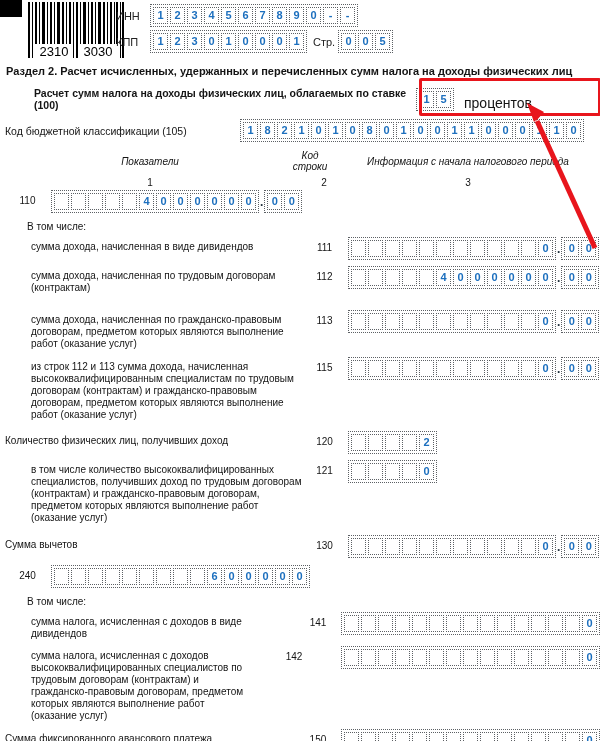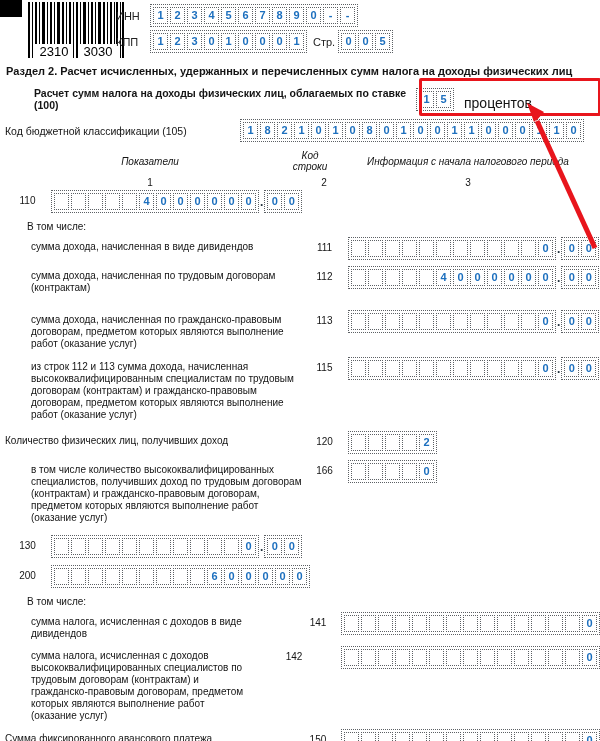--- a/index.html
+++ b/index.html
@@ -319,32 +319,33 @@
             <span class="cell"></span>
             <span class="cell"></span>
             <span class="cell"></span>
             <span class="cell"></span>
             <span class="cell">2</span>
           </span>
         </div>
       </div>
       <div class="frow" data-row="121">
         <div class="lbl ind1">в том числе количество  высококвалифицированных специалистов, получивших доход по трудовым договорам (контрактам) и гражданско-правовым договорам, предметом которых являются выполнение работ (оказание услуг)</div>
-        <div class="code">166</div>
+        <div class="code">121</div>
         <div class="fld">
           <span class="cellstrip">
             <span class="cell"></span>
             <span class="cell"></span>
             <span class="cell"></span>
             <span class="cell"></span>
             <span class="cell">0</span>
           </span>
         </div>
       </div>
       <div class="frow" data-row="130">
+        <div class="lbl">Сумма вычетов</div>
         <div class="code">130</div>
         <div class="fld">
           <span class="cellstrip">
             <span class="cell"></span>
             <span class="cell"></span>
             <span class="cell"></span>
             <span class="cell"></span>
             <span class="cell"></span>
             <span class="cell"></span>
             <span class="cell"></span>
@@ -355,21 +356,21 @@
             <span class="cell">0</span>
           </span>
           <span class="dot">.</span>
           <span class="cellstrip">
             <span class="cell">0</span>
             <span class="cell">0</span>
           </span>
         </div>
       </div>
       <div class="frow" data-row="140">
-        <div class="code">200</div>
+        <div class="code">240</div>
         <div class="fld">
           <span class="cellstrip">
             <span class="cell"></span>
             <span class="cell"></span>
             <span class="cell"></span>
             <span class="cell"></span>
             <span class="cell"></span>
             <span class="cell"></span>
             <span class="cell"></span>
             <span class="cell"></span>

